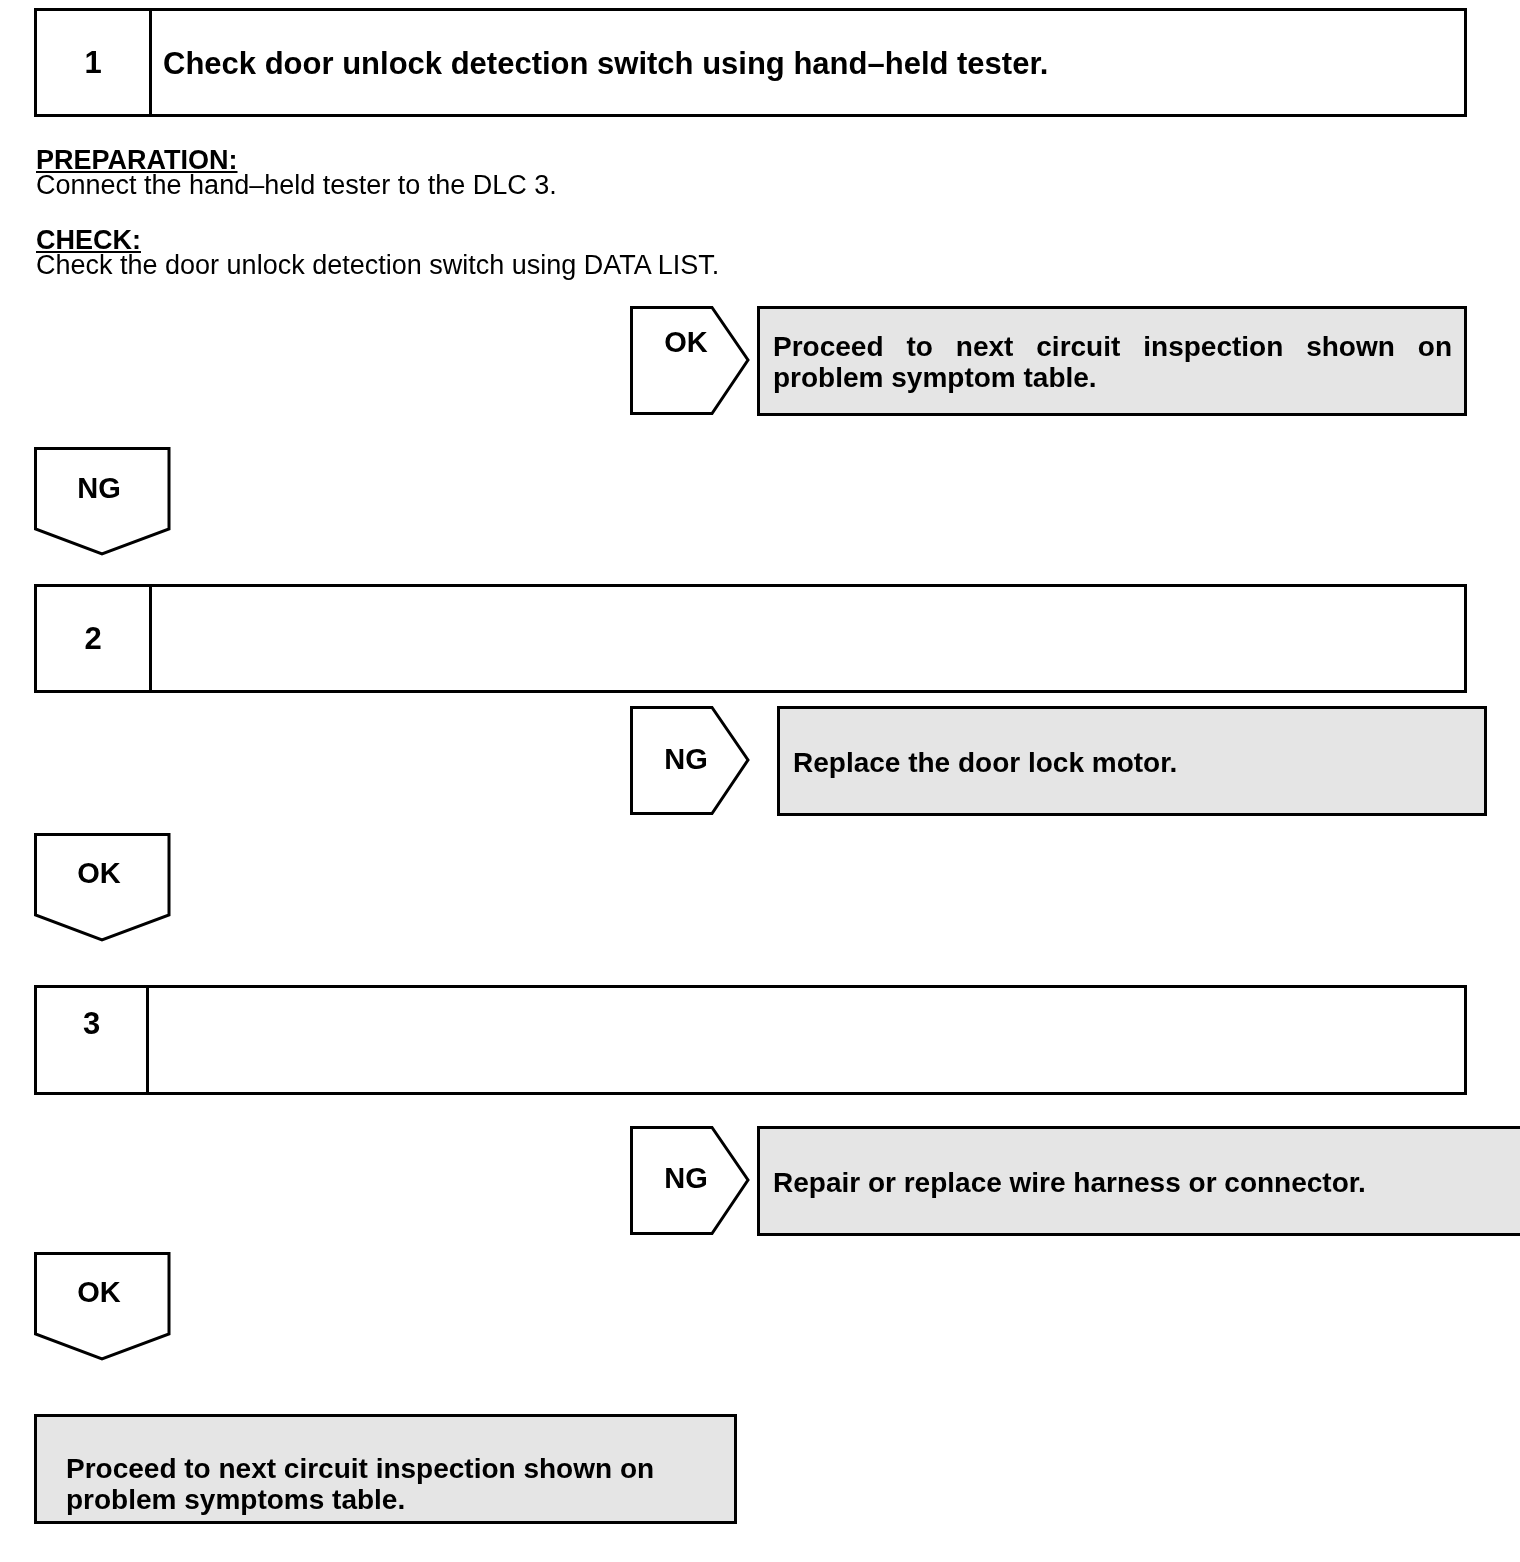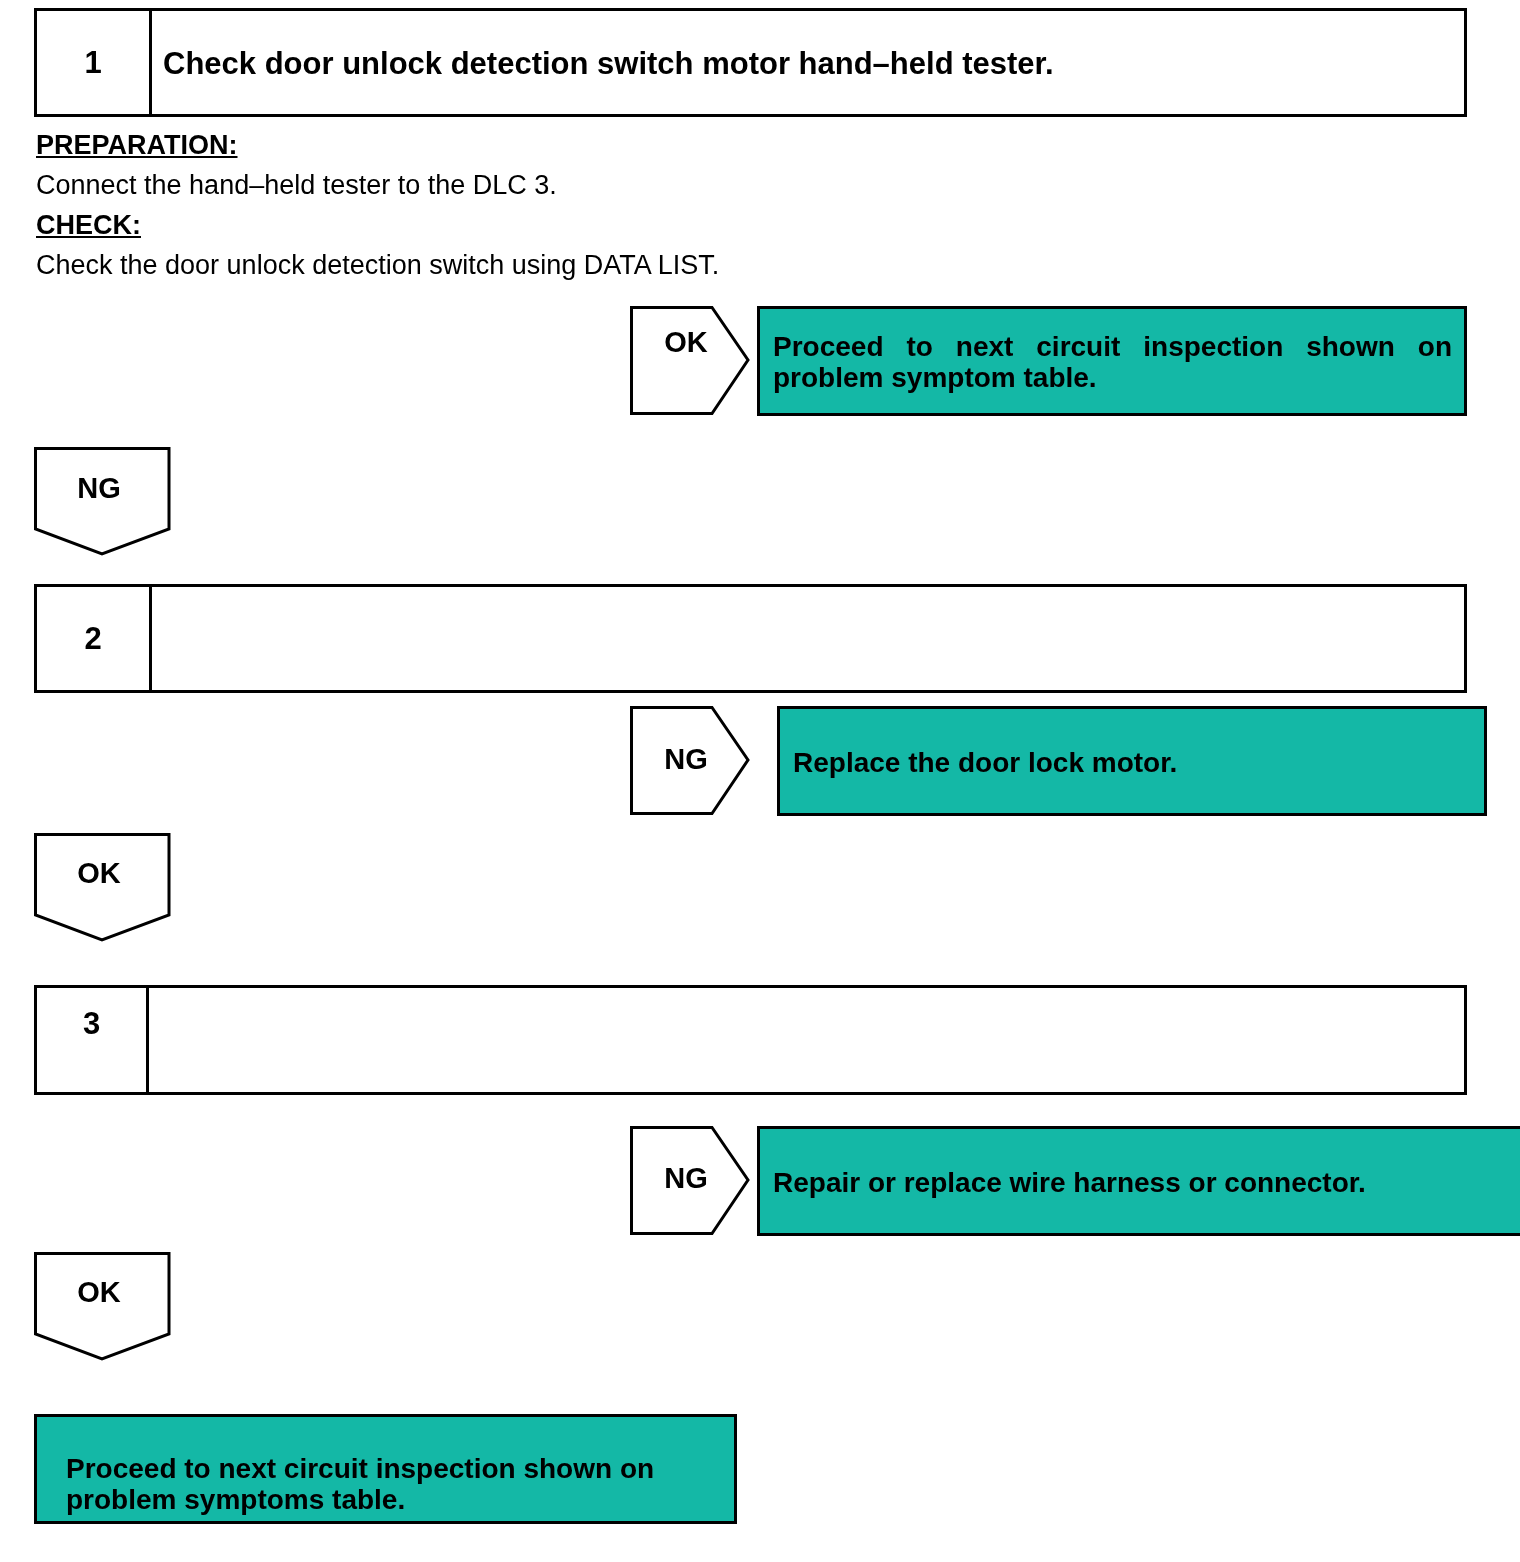--- a/index.html
+++ b/index.html
@@ -3,34 +3,34 @@
 <meta charset="utf-8">
 <style>
   html, body { margin: 0; padding: 0; background: #ffffff; }
   body { width: 1520px; height: 1562px; position: relative; overflow: hidden;
          font-family: "Liberation Sans", sans-serif; color: #000; }
   .abs { position: absolute; }
   .step-box { position: absolute; border: 3px solid #000; box-sizing: border-box; background: #fff; }
   .step-num { position: absolute; left: 0; top: 0; bottom: 0; width: 112px; border-right: 3px solid #000;
               display: flex; align-items: center; justify-content: center; font-weight: bold; font-size: 31px; }
   .step-title { position: absolute; left: 126px; right: 10px; font-weight: bold; font-size: 31px; line-height: 34px; }
-  .section-label { font-weight: bold; font-size: 27px; text-decoration: underline; }
+  .section-label { font-weight: bold; font-size: 27px; text-decoration: underline; margin-top: 15px; }
   .body-text { font-size: 27px; }
-  .result-box { position: absolute; border: 3px solid #000; box-sizing: border-box; background: #14b8a6;
+  .result-box { position: absolute; border: 3px solid #000; box-sizing: border-box; background: #e5e5e5;
                 font-weight: bold; font-size: 28px; line-height: 31px; padding: 18px 12px 0 13px; }
   .justify { text-align: justify; text-align-last: left; }
   .arrow-svg { position: absolute; overflow: visible; }
   .arrow-label { position: absolute; font-weight: bold; font-size: 29px; text-align: center; }
 </style>
 </head>
 <body>
 
 <div class="step-box" style="left:34px; top:8px; width:1433px; height:109px;">
   <div class="step-num">1</div>
-  <div class="step-title" style="top:36px;">Check door unlock detection switch motor hand–held tester.</div>
+  <div class="step-title" style="top:36px;">Check door unlock detection switch using hand–held tester.</div>
 </div>
 
 <div class="abs section-label" style="left:36px; top:130px;">PREPARATION:</div>
 <div class="abs body-text" style="left:36px; top:170px;">Connect the hand–held tester to the DLC 3.</div>
 <div class="abs section-label" style="left:36px; top:210px;">CHECK:</div>
 <div class="abs body-text" style="left:36px; top:250px;text-align:right;">Check the door unlock detection switch using DATA LIST.</div>
 
 <svg class="arrow-svg" style="left:630px; top:306px;" width="122" height="110">
   <polygon points="1.5,1.5 82,1.5 118,54 82,107.5 1.5,107.5" fill="#fff" stroke="#000" stroke-width="3"></polygon>
 </svg>

